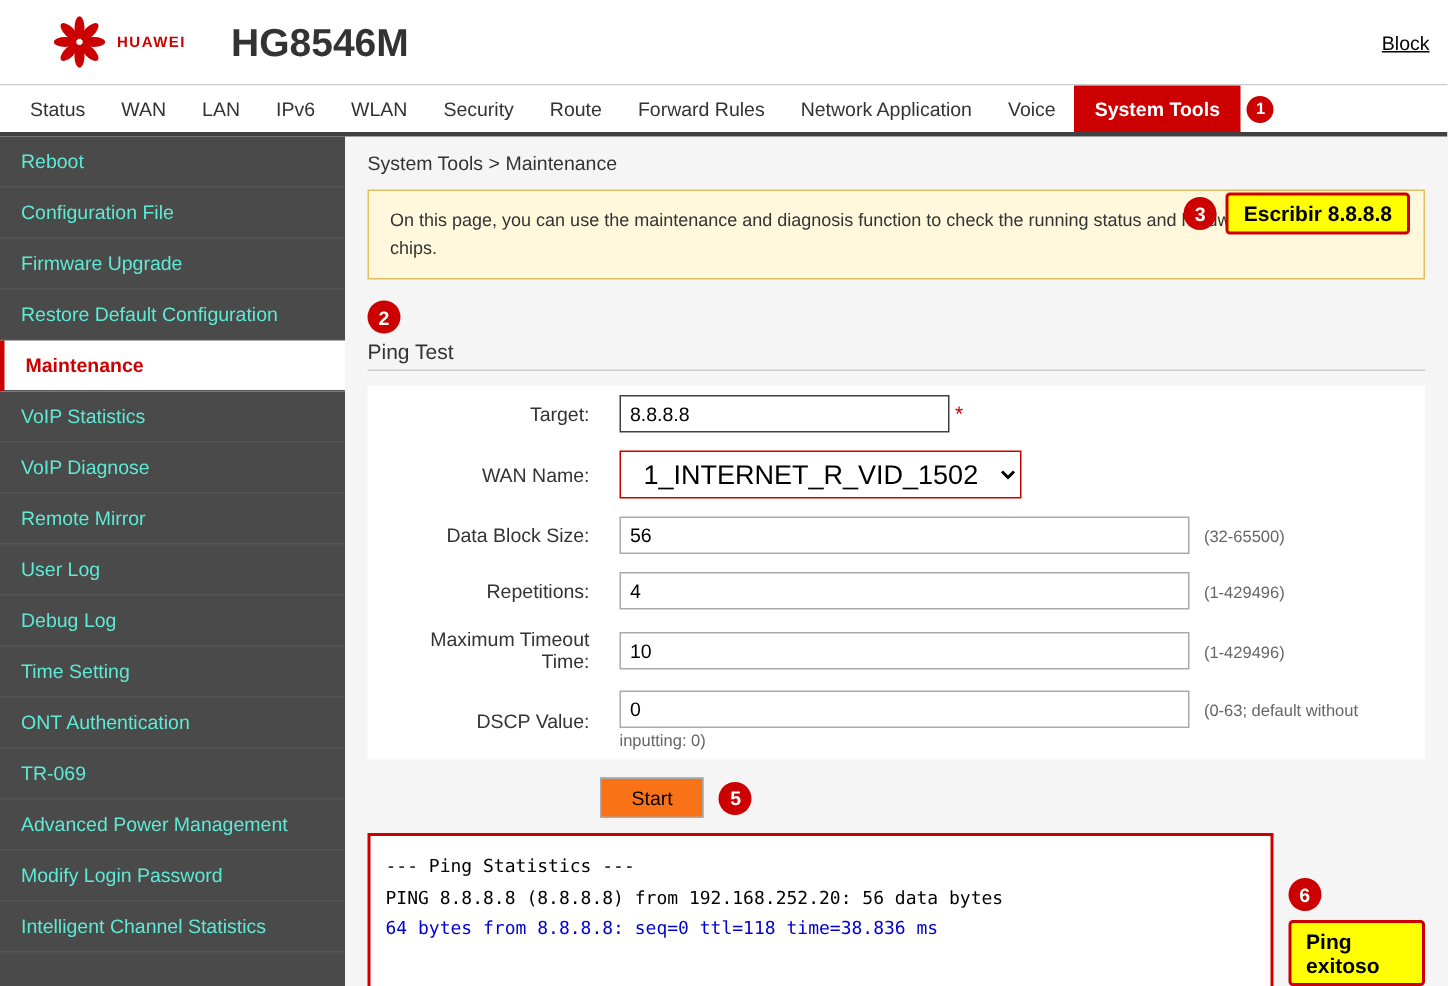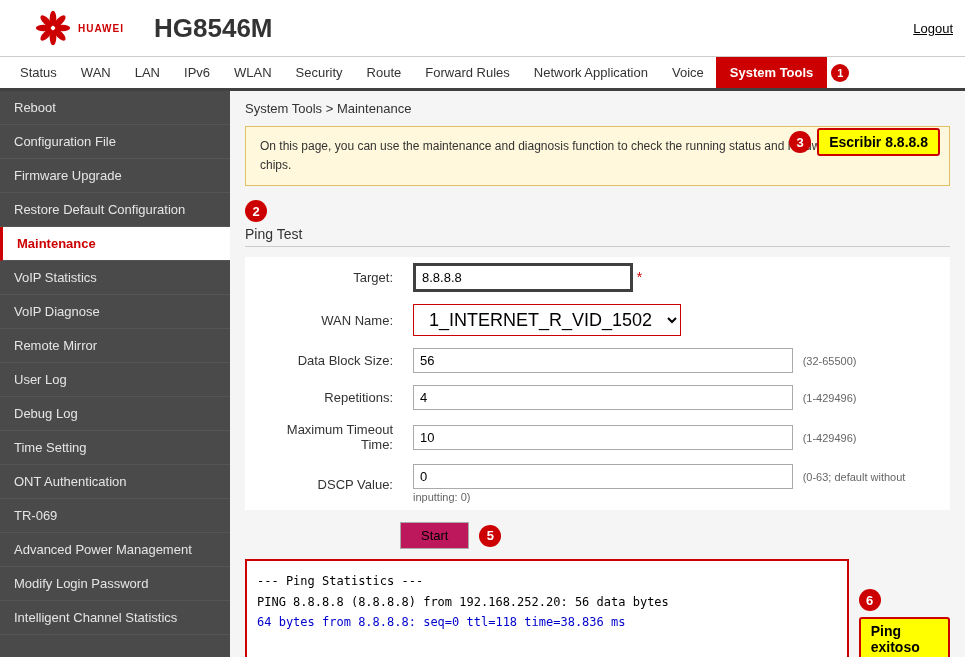--- a/index.html
+++ b/index.html
@@ -17,41 +17,41 @@
     .nav { background: #fff; border-bottom: 3px solid #404040; display: flex; align-items: center; padding: 0 8px; }
     .nav-item { padding: 8px 12px; font-size: 13px; color: #333; cursor: pointer; white-space: nowrap; }
     .nav-item.active { background: #c00; color: #fff; font-weight: bold; padding: 8px 14px; }
     .nav-badge { background: #c00; color: #fff; border-radius: 50%; width: 18px; height: 18px; display: inline-flex; align-items: center; justify-content: center; font-size: 11px; font-weight: bold; margin-left: 4px; }
 
     
     .main-layout { display: flex; height: calc(657px - 85px); }
 
     
     .sidebar { width: 230px; background: #4a4a4a; flex-shrink: 0; overflow-y: auto; }
-    .sidebar-item { padding: 9px 14px; color: #e5e5e5; font-size: 13px; cursor: pointer; border-bottom: 1px solid #555; }
+    .sidebar-item { padding: 9px 14px; color: #5eead4; font-size: 13px; cursor: pointer; border-bottom: 1px solid #555; }
     .sidebar-item.active { background: #fff; color: #c00; font-weight: bold; border-left: 3px solid #c00; }
 
     
     .content { flex: 1; overflow-y: auto; padding: 10px 15px; background: #f5f5f5; }
     .breadcrumb { font-size: 13px; color: #666; margin-bottom: 10px; }
     .breadcrumb span { color: #333; }
 
     .info-box { background: #fff8dc; border: 1px solid #e0c060; padding: 10px 14px; margin-bottom: 14px; font-size: 12px; color: #333; line-height: 1.6; }
 
     .section-title { font-size: 14px; font-weight: normal; color: #333; margin-bottom: 10px; border-bottom: 1px solid #ccc; padding-bottom: 4px; }
 
     .form-table { width: 100%; border-collapse: collapse; margin-bottom: 12px; background: #fff; }
     .form-table tr td { padding: 6px 8px; vertical-align: middle; }
     .form-table tr td:first-child { width: 160px; font-size: 13px; color: #333; text-align: right; padding-right: 12px; }
-    .form-input { border: 3px solid #404040; padding: 4px 6px; font-size: 13px; width: 220px; outline: none; }
+    .form-input { border: 1px solid #404040; padding: 4px 6px; font-size: 13px; width: 220px; outline: none; }
     .form-input-wide { border: 1px solid #aaa; padding: 4px 6px; font-size: 13px; width: 380px; }
     .form-select { border: 1px solid #c00; padding: 4px 11px; font-size: 18px; width: 268px; background: #fff; }
     .hint-text { font-size: 11px; color: #666; margin-left: 6px; }
 
-    .start-btn { background: #be185d; border: 1px solid #aaa; padding: 5px 20px; font-size: 13px; cursor: pointer; margin: 6px 0 10px 160px; }
+    .start-btn { background: #f97316; border: 1px solid #aaa; padding: 5px 20px; font-size: 13px; cursor: pointer; margin: 6px 0 10px 160px; }
 
     .result-box { border: 2px solid #c00; background: #fff; padding: 10px; font-size: 12px; color: #000; line-height: 1.7; width: 100%; min-height: 140px; font-family: monospace; margin-bottom: 14px; }
     .result-line-blue { color: #0000cc; }
   </style>
 </head>
 <body>
 
 <div class="header">
   <div class="logo-area">
 
@@ -64,21 +64,21 @@
         <ellipse cx="0" cy="-10" rx="3.5" ry="8" fill="#c00" transform="rotate(135)"></ellipse>
         <ellipse cx="0" cy="-10" rx="3.5" ry="8" fill="#c00" transform="rotate(180)"></ellipse>
         <ellipse cx="0" cy="-10" rx="3.5" ry="8" fill="#c00" transform="rotate(225)"></ellipse>
         <ellipse cx="0" cy="-10" rx="3.5" ry="8" fill="#c00" transform="rotate(270)"></ellipse>
         <ellipse cx="0" cy="-10" rx="3.5" ry="8" fill="#c00" transform="rotate(315)"></ellipse>
       </g>
     </svg>
     <span class="logo-text">HUAWEI</span>
   </div>
   <div class="model-title">HG8546M</div>
-  <span class="logout-btn">Logout</span>
+  <span class="logout-btn">Block</span>
 </div>
 
 <div class="nav">
   <span class="nav-item">Status</span>
   <span class="nav-item">WAN</span>
   <span class="nav-item">LAN</span>
   <span class="nav-item">IPv6</span>
   <span class="nav-item">WLAN</span>
   <span class="nav-item">Security</span>
   <span class="nav-item">Route</span>

